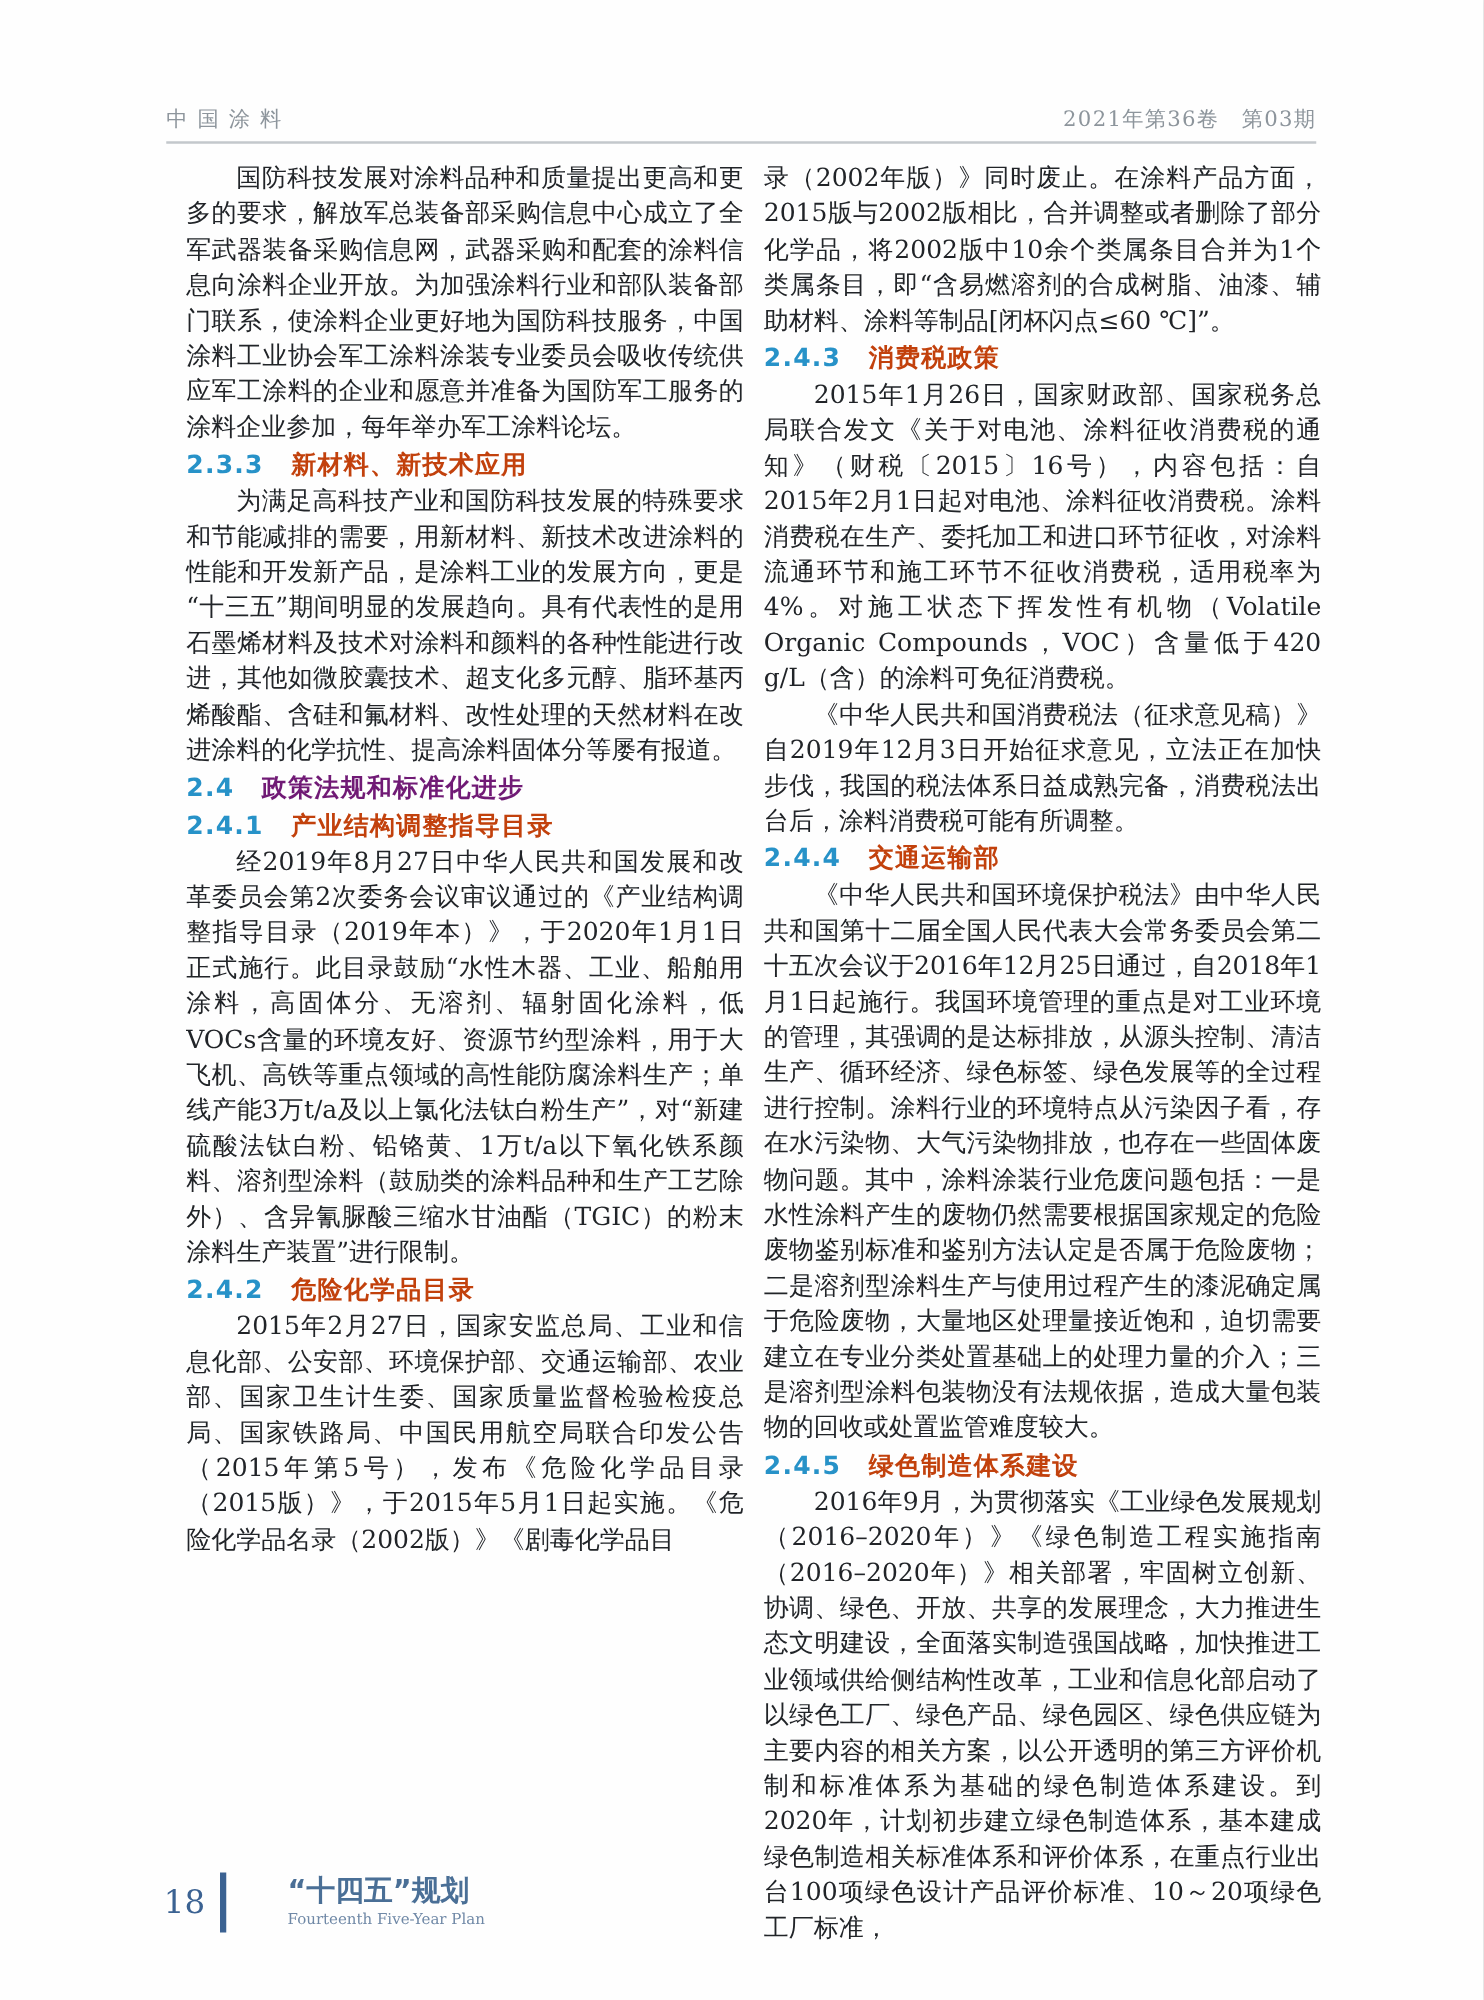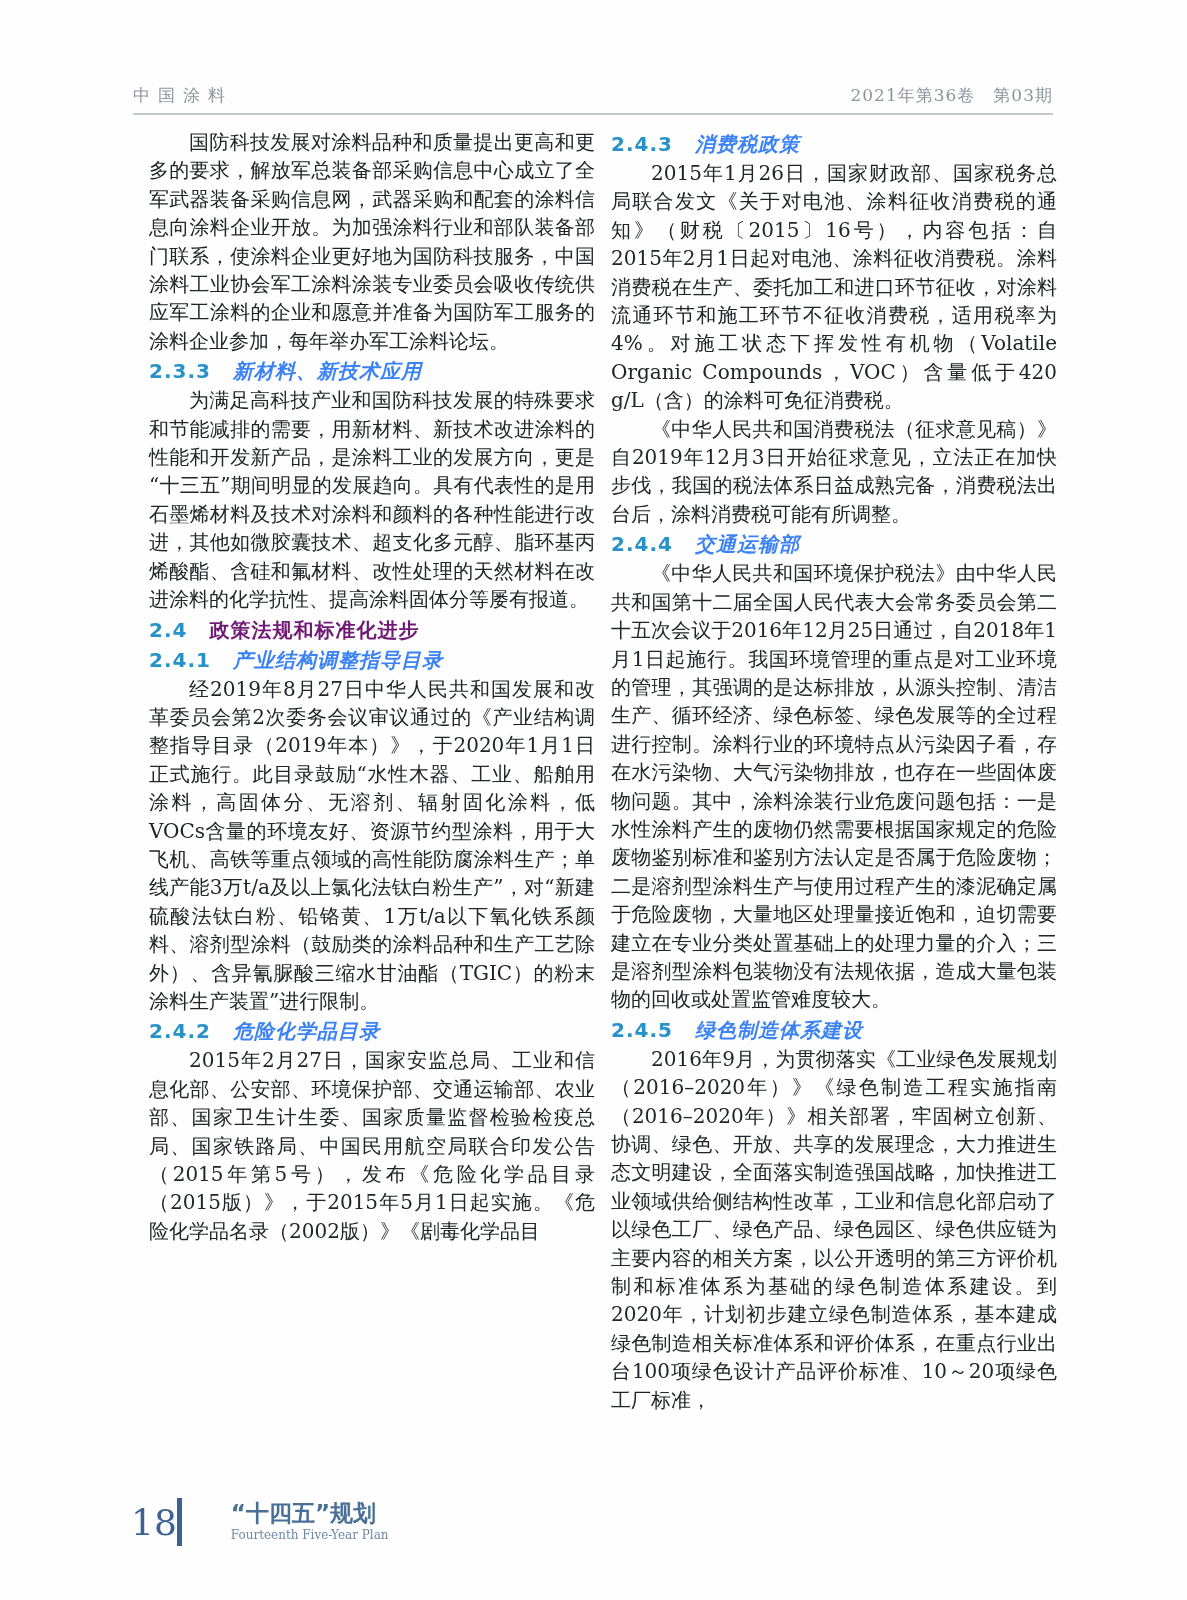--- a/index.html
+++ b/index.html
@@ -37,29 +37,29 @@
   }
   .col p{margin:0;text-indent:2em;}
   .col p.noindent{text-indent:0;}
   .h2,.h3{
     font-family:"DejaVu Sans","Liberation Sans",sans-serif;
     font-weight:bold;font-size:20px;line-height:28px;
     margin:2px 0 1px 0;text-align:left;text-indent:0;
   }
   .h-num{color:#2792c8;margin-right:22px;letter-spacing:1px;}
   .h2 .h-title{color:#701a75;letter-spacing:1px;}
-  .h3 .h-title{color:#3b82f6;letter-spacing:1px;font-style:italic;}
+  .h3 .h-title{color:#c2410c;letter-spacing:1px;}
   
   .footer{
     position:absolute;left:131px;top:1498px;
     display:flex;align-items:center;
   }
   .page-number{
-    font-size:36px;color:#3b6292;
-    font-family:"DejaVu Serif","Liberation Serif",serif;
+    font-size:26px;color:#3b6292;
+    margin-right:12px;font-family:"DejaVu Serif","Liberation Serif",serif;
   }
   .footer-bar{width:5px;height:48px;background:#3b6292;margin-right:9px;}
   .footer-text{display:flex;flex-direction:column;justify-content:center;margin-left:40px;}
   .plan-cn{
     font-family:"DejaVu Sans","Liberation Sans",sans-serif;
     font-weight:bold;font-size:23px;line-height:26px;color:#4a6f96;
   }
   .plan-en{
     font-size:12px;line-height:18px;color:#6f88a6;
     font-family:"DejaVu Serif","Liberation Serif",serif;
@@ -91,20 +91,21 @@
         <span class="h-num">2.4.1</span><span class="h-title">产业结构调整指导目录</span>
       </div>
       <p>经2019年8月27日中华人民共和国发展和改革委员会第2次委务会议审议通过的《产业结构调整指导目录（2019年本）》，于2020年1月1日正式施行。此目录鼓励“水性木器、工业、船舶用涂料，高固体分、无溶剂、辐射固化涂料，低VOCs含量的环境友好、资源节约型涂料，用于大飞机、高铁等重点领域的高性能防腐涂料生产；单线产能3万t/a及以上氯化法钛白粉生产”，对“新建硫酸法钛白粉、铅铬黄、1万t/a以下氧化铁系颜料、溶剂型涂料（鼓励类的涂料品种和生产工艺除外）、含异氰脲酸三缩水甘油酯（TGIC）的粉末涂料生产装置”进行限制。</p>
       <div class="h3">
         <span class="h-num">2.4.2</span><span class="h-title">危险化学品目录</span>
       </div>
       <p>2015年2月27日，国家安监总局、工业和信息化部、公安部、环境保护部、交通运输部、农业部、国家卫生计生委、国家质量监督检验检疫总局、国家铁路局、中国民用航空局联合印发公告（2015年第5号），发布《危险化学品目录（2015版）》，于2015年5月1日起实施。《危险化学品名录（2002版）》《剧毒化学品目</p>
     </div>
 
     <div class="col">
+      <p class="noindent">录（2002年版）》同时废止。在涂料产品方面，2015版与2002版相比，合并调整或者删除了部分化学品，将2002版中10余个类属条目合并为1个类属条目，即“含易燃溶剂的合成树脂、油漆、辅助材料、涂料等制品[闭杯闪点≤60 ℃]”。</p>
       <div class="h3">
         <span class="h-num">2.4.3</span><span class="h-title">消费税政策</span>
       </div>
       <p>2015年1月26日，国家财政部、国家税务总局联合发文《关于对电池、涂料征收消费税的通知》（财税〔2015〕16号），内容包括：自2015年2月1日起对电池、涂料征收消费税。涂料消费税在生产、委托加工和进口环节征收，对涂料流通环节和施工环节不征收消费税，适用税率为4%。对施工状态下挥发性有机物（Volatile Organic Compounds，VOC）含量低于420 g/L（含）的涂料可免征消费税。</p>
       <p>《中华人民共和国消费税法（征求意见稿）》自2019年12月3日开始征求意见，立法正在加快步伐，我国的税法体系日益成熟完备，消费税法出台后，涂料消费税可能有所调整。</p>
       <div class="h3">
         <span class="h-num">2.4.4</span><span class="h-title">交通运输部</span>
       </div>
       <p>《中华人民共和国环境保护税法》由中华人民共和国第十二届全国人民代表大会常务委员会第二十五次会议于2016年12月25日通过，自2018年1月1日起施行。我国环境管理的重点是对工业环境的管理，其强调的是达标排放，从源头控制、清洁生产、循环经济、绿色标签、绿色发展等的全过程进行控制。涂料行业的环境特点从污染因子看，存在水污染物、大气污染物排放，也存在一些固体废物问题。其中，涂料涂装行业危废问题包括：一是水性涂料产生的废物仍然需要根据国家规定的危险废物鉴别标准和鉴别方法认定是否属于危险废物；二是溶剂型涂料生产与使用过程产生的漆泥确定属于危险废物，大量地区处理量接近饱和，迫切需要建立在专业分类处置基础上的处理力量的介入；三是溶剂型涂料包装物没有法规依据，造成大量包装物的回收或处置监管难度较大。</p>
       <div class="h3">

